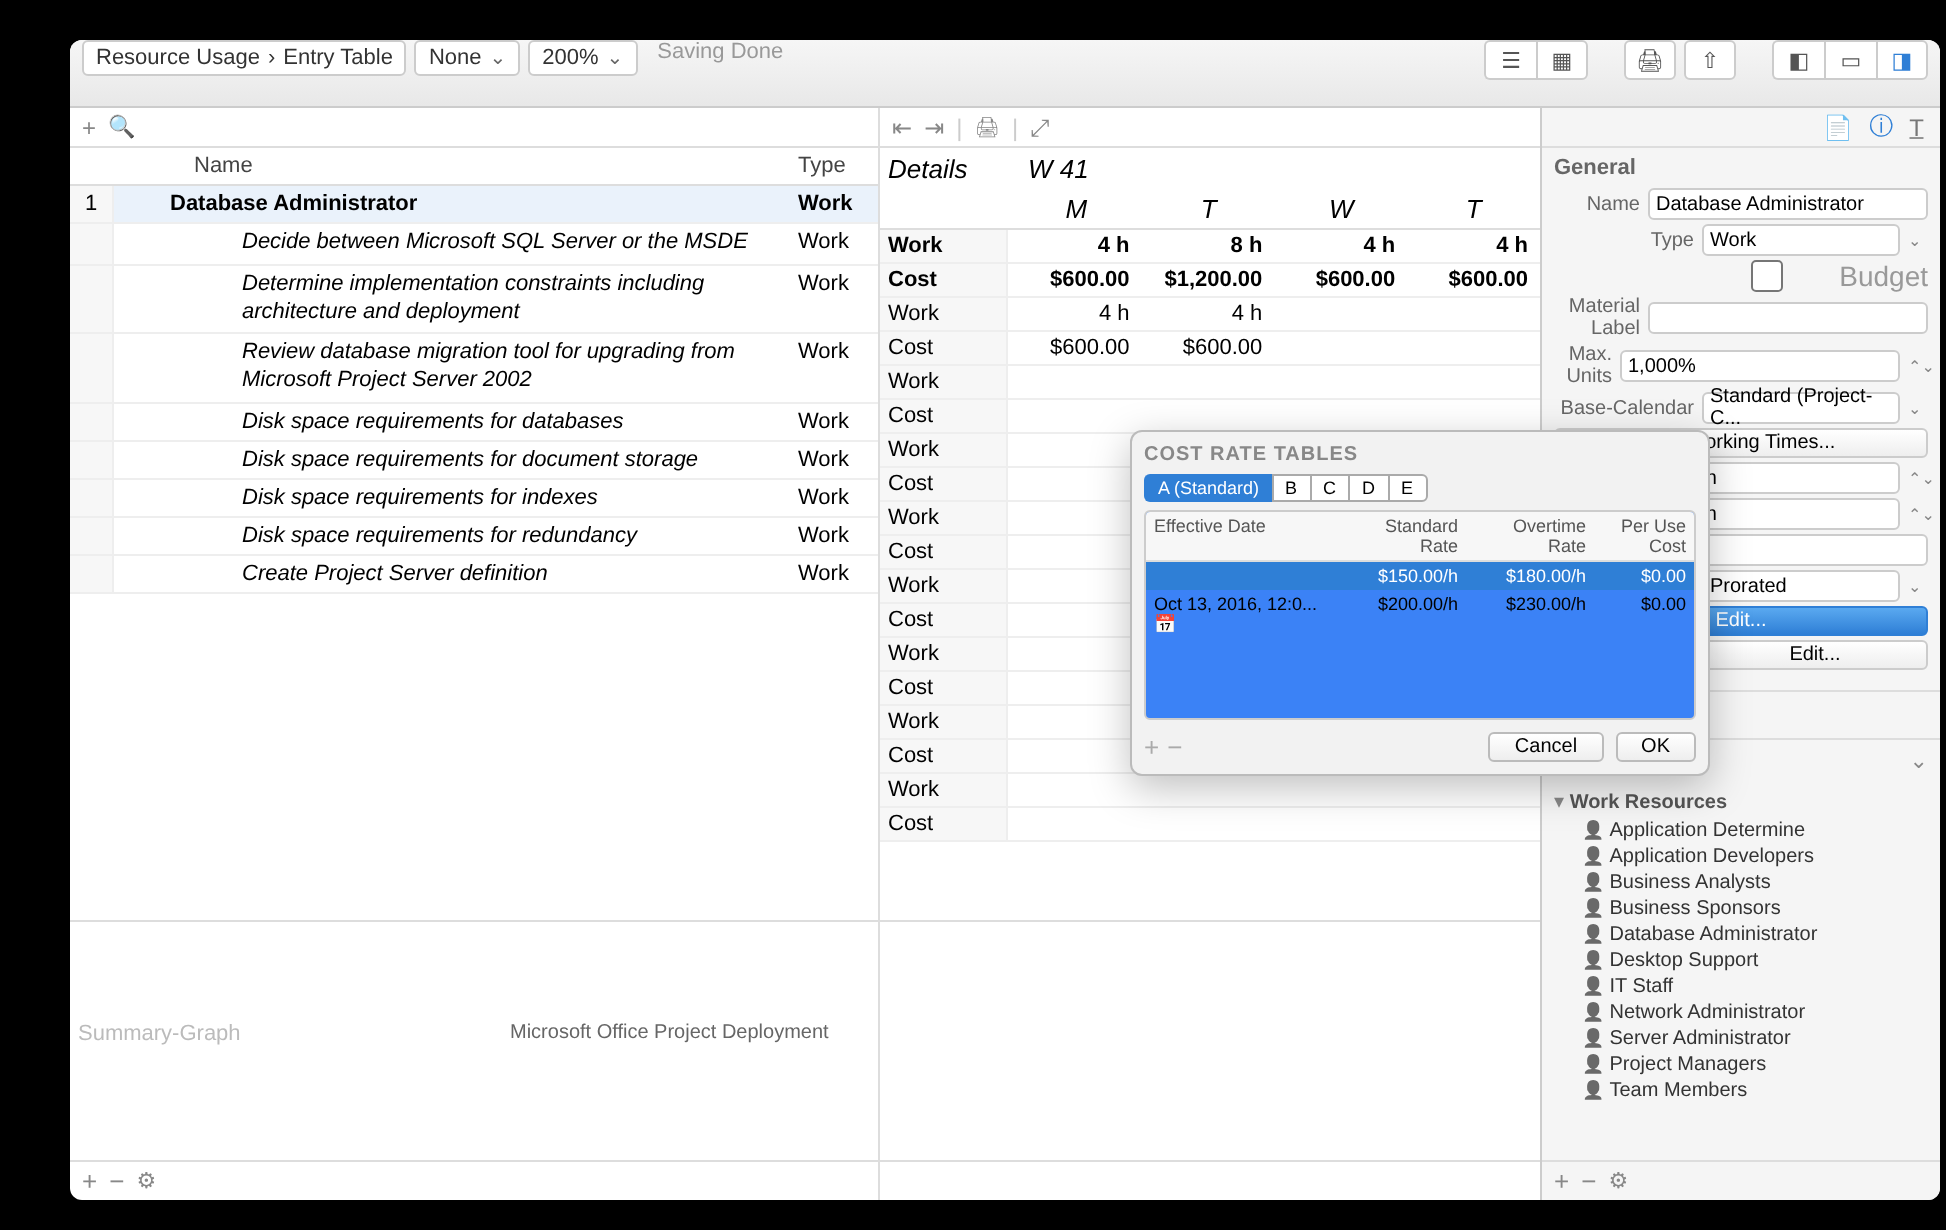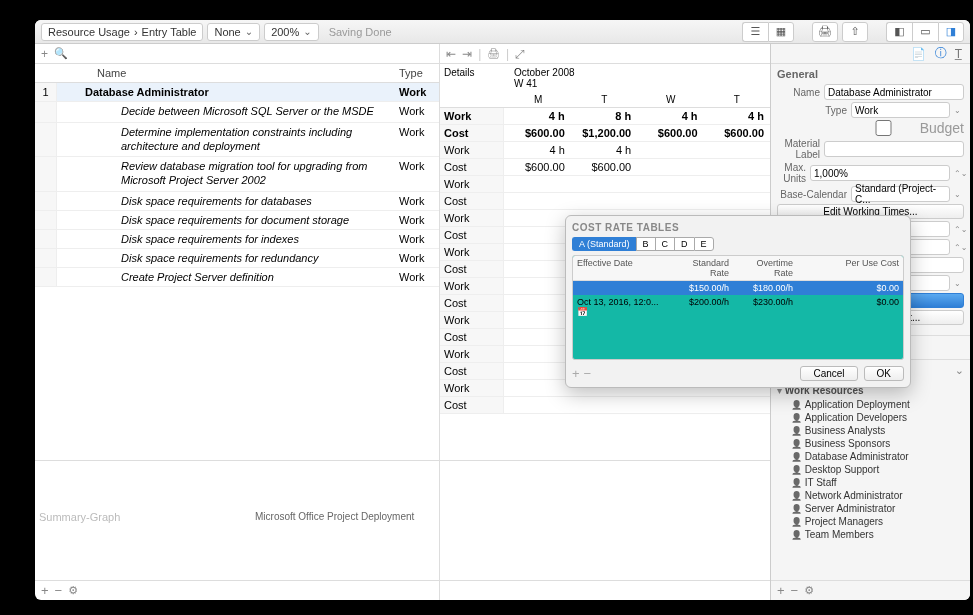--- a/index.html
+++ b/index.html
@@ -1,20 +1,20 @@
 <!DOCTYPE html>
 <html><head>
 <meta charset="utf-8">
 <style>
 * { margin: 0; padding: 0; box-sizing: border-box; font-family: -apple-system, "Helvetica Neue", Arial, sans-serif; }
 body { background: #000; width: 973px; height: 615px; position: relative; overflow: hidden; }
 .window { position: absolute; left: 35px; top: 20px; width: 935px; height: 580px; background: #fff; border-radius: 6px; box-shadow: 0 10px 40px rgba(0,0,0,.5); display: flex; flex-direction: column; overflow: hidden; }
 
 
-.toolbar { height: 24px; background: linear-gradient(#f6f6f6,#e8e8e8); border-bottom: 1px solid #ccc; display: flex; align-items: center; padding: 0 6px; gap: 4px; font-size: 11px; color: #333; }
+.toolbar { height: 34px; background: linear-gradient(#f6f6f6,#e8e8e8); border-bottom: 1px solid #ccc; display: flex; align-items: flex-start; padding: 0 6px; gap: 4px; font-size: 11px; color: #333; }
 .toolbar .breadcrumb { background: #fff; border: 1px solid #ccc; border-radius: 3px; padding: 2px 6px; display: flex; gap: 4px; }
 .toolbar .sel { background: #fff; border: 1px solid #ccc; border-radius: 3px; padding: 2px 6px; display: flex; align-items: center; gap: 4px; }
 .toolbar .sel:after { content: "⌄"; color: #666; font-size: 10px; }
 .toolbar .status { color: #999; margin-left: 6px; }
 .toolbar .spacer { flex: 1; }
 .tbicon { width: 26px; height: 20px; border: 1px solid #ccc; border-radius: 3px; background: #fff; display: flex; align-items: center; justify-content: center; font-size: 11px; color: #555; }
 .tbgroup { display: flex; }
 .tbgroup .tbicon { border-radius: 0; border-right: none; }
 .tbgroup .tbicon:first-child { border-radius: 3px 0 0 3px; }
 .tbgroup .tbicon:last-child { border-radius: 0 3px 3px 0; border-right: 1px solid #ccc; }
@@ -38,21 +38,21 @@
 .trow .id { width: 22px; text-align: center; background: #f7f7f7; border-right: 1px solid #eee; padding: 3px 0; }
 .trow .nm { flex: 1; padding: 3px 4px 3px 64px; }
 .trow .ty { width: 42px; padding: 3px 2px; }
 .trow.bold .nm { font-weight: 700; padding-left: 28px; }
 .trow.bold .ty { font-weight: 700; }
 .trow.bold { background: #eaf2fb; }
 .tall .nm { line-height: 1.25; }
 
 
 .midstrip { height: 20px; border-bottom: 1px solid #ddd; display: flex; align-items: center; gap: 6px; padding: 0 6px; color: #888; font-size: 12px; }
-.midhead { font-size: 10px; border-bottom: 1px solid #ddd; }
+.midhead { font-size: 13px; border-bottom: 1px solid #ddd; font-style: italic; }
 .midhead .r1 { display: flex; }
 .midhead .dcol { width: 70px; padding: 3px 4px; }
 .midhead .mwk { flex: 1; padding: 3px 4px; }
 .midhead .r2 { display: flex; }
 .dayh { width: 72px; text-align: center; padding: 2px 0; }
 .detbody { flex: 1; font-size: 11px; overflow: hidden; position: relative; }
 .dr { display: flex; border-bottom: 1px solid #eee; height: 17px; }
 .dr .dlbl { width: 70px; padding: 2px 4px; background: #f7f7f7; border-right: 1px solid #eee; }
 .dr .dc { width: 72px; text-align: right; padding: 2px 6px; }
 .dr.bold { font-weight: 700; }
@@ -85,27 +85,27 @@
 
 .filter { margin: 4px 6px; }
 .filter .fval:after { content: "⌄"; float: right; color: #888; }
 .tree { flex: 1; overflow: auto; padding: 2px 6px; }
 .tree .grp { font-weight: 700; color: #555; font-size: 10px; margin: 2px 0; }
 .tree .grp:before { content: "▾ "; color: #888; font-weight: 400; }
 .tree li { list-style: none; font-size: 10px; padding: 1px 0 1px 14px; color: #333; }
 .tree li:before { content: "👤 "; filter: grayscale(1); font-size: 9px; }
 
 
-.popover { position: absolute; left: 530px; top: 195px; width: 346px; background: #f2f2f2; border: 1px solid #bbb; border-radius: 6px; box-shadow: 0 6px 20px rgba(0,0,0,.25); font-size: 10px; padding: 6px; }
+.popover { position: absolute; left: 530px; top: 195px; width: 290px; background: #f2f2f2; border: 1px solid #bbb; border-radius: 6px; box-shadow: 0 6px 20px rgba(0,0,0,.25); font-size: 10px; padding: 6px; }
 .popover .ptitle { color: #888; font-size: 10px; font-weight: 700; margin-bottom: 4px; letter-spacing: .5px; }
 .seg { display: flex; margin-bottom: 4px; align-items: flex-end; }
 .seg div { border: 1px solid #aaa; padding: 1px 6px; font-size: 9px; background: #fff; border-right: none; }
 .seg div:first-child { border-radius: 3px 0 0 3px; background: #2f7fd6; color: #fff; border-color: #2f7fd6; }
 .seg div:last-child { border-right: 1px solid #aaa; border-radius: 0 3px 3px 0; }
-.ptable { border: 1px solid #ccc; background: #14b8a6; border-radius: 3px; overflow: hidden; }
+.ptable { border: 1px solid #ccc; background: #3b82f6; border-radius: 3px; overflow: hidden; }
 .ptable .phead, .ptable .prow { display: flex; font-size: 9px; }
 .ptable .phead div, .ptable .prow div { padding: 2px 4px; }
 .ptable .phead { background: #f7f7f7; border-bottom: 1px solid #ddd; color: #555; }
 .pc1 { width: 100px; } .pc2 { width: 60px; text-align: right; } .pc3 { width: 64px; text-align: right; } .pc4 { flex: 1; text-align: right; }
 .ptable .prow.sel { background: #2f7fd6; color: #fff; }
 .pfoot { display: flex; justify-content: space-between; margin-top: 6px; align-items: center; }
 .pfoot .pm { color: #aaa; font-size: 13px; letter-spacing: 4px; }
 .pfoot .pbtns { display: flex; gap: 6px; }
 .pfoot button { border: 1px solid #bbb; background: linear-gradient(#fff,#eee); border-radius: 3px; padding: 1px 12px; font-size: 10px; }
 .ptable .empty { height: 40px; }
@@ -220,21 +220,20 @@
         <span>⇥</span>
         <span style="color:#ccc">|</span>
         <span style="font-size:10px">🖨</span>
         <span style="color:#ccc">|</span>
         <span>⤢</span>
       </div>
       <div class="midhead">
         <div class="r1">
           <div class="dcol">Details</div>
           <div class="mwk">
-            <div>October 2008</div>
             <div>W 41</div>
           </div>
         </div>
         <div class="r2">
           <div class="dcol"></div>
           <div class="dayh">M</div>
           <div class="dayh">T</div>
           <div class="dayh">W</div>
           <div class="dayh">T</div>
         </div>
@@ -465,21 +464,21 @@
         <span>📊</span>
         <span>👤</span>
         <span>▦</span>
       </div>
       <div class="filter">
           <div class="fval"><span>All Resources</span></div>
         </div>
       <div class="tree">
         <div class="grp">Work Resources</div>
         <ul id="reslist">
-            <li>Application Deployment</li>
+            <li>Application Determine</li>
             <li>Application Developers</li>
             <li>Business Analysts</li>
             <li>Business Sponsors</li>
             <li>Database Administrator</li>
             <li>Desktop Support</li>
             <li>IT Staff</li>
             <li>Network Administrator</li>
             <li>Server Administrator</li>
             <li>Project Managers</li>
             <li>Team Members</li>

